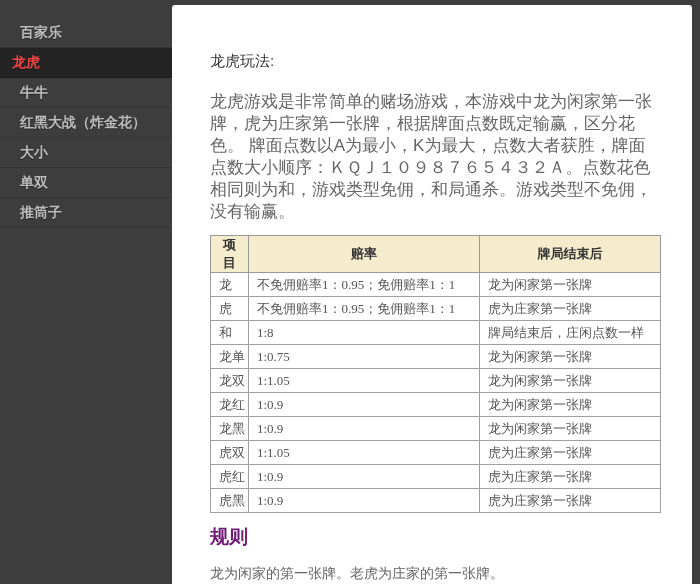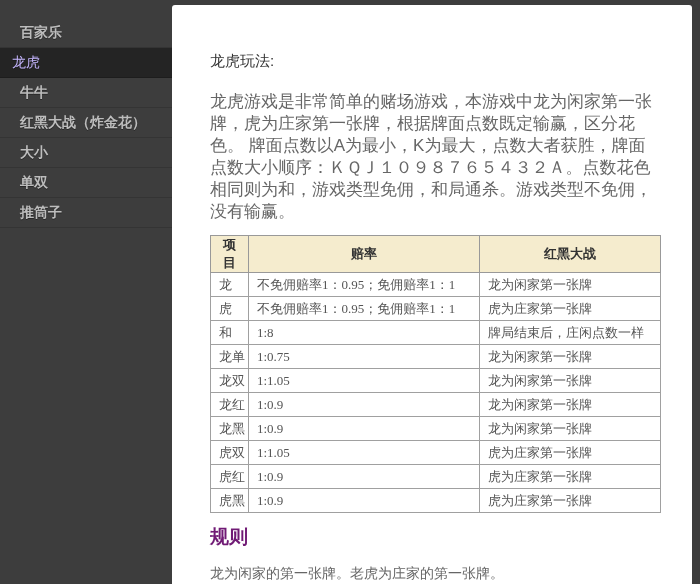--- a/index.html
+++ b/index.html
@@ -25,22 +25,22 @@
     font-size: 14px;
     font-weight: 600;
     color: #bdbdbd;
     border-bottom: 1px solid #343434;
     box-sizing: border-box;
     cursor: pointer;
     text-shadow: 0 1px 0 rgba(0,0,0,0.35);
   }
   .side-item.selected {
     background: #242424;
-    color: #c4b5fd;
-    font-weight: 400;
+    color: #ef4444;
+    font-weight: 700;
     border-bottom-color: #1d1d1d;
     padding-left: 12px;
   }
 
   
   .content {
     position: absolute; left: 172px; top: 5px;
     width: 520px; height: 579px;
     background: #ffffff;
     border-radius: 3px 3px 0 0;
@@ -127,21 +127,21 @@
   <table class="odds-table">
     <colgroup>
         <col class="c1">
         <col class="c2">
         <col class="c3">
       </colgroup>
     <thead>
       <tr>
           <th>项目</th>
           <th>赔率</th>
-          <th>红黑大战</th>
+          <th>牌局结束后</th>
         </tr>
     </thead>
     <tbody>
         <tr>
           <td>龙</td>
           <td>不免佣赔率1：0.95；免佣赔率1：1</td>
           <td>龙为闲家第一张牌</td>
         </tr>
         <tr>
           <td>虎</td>

